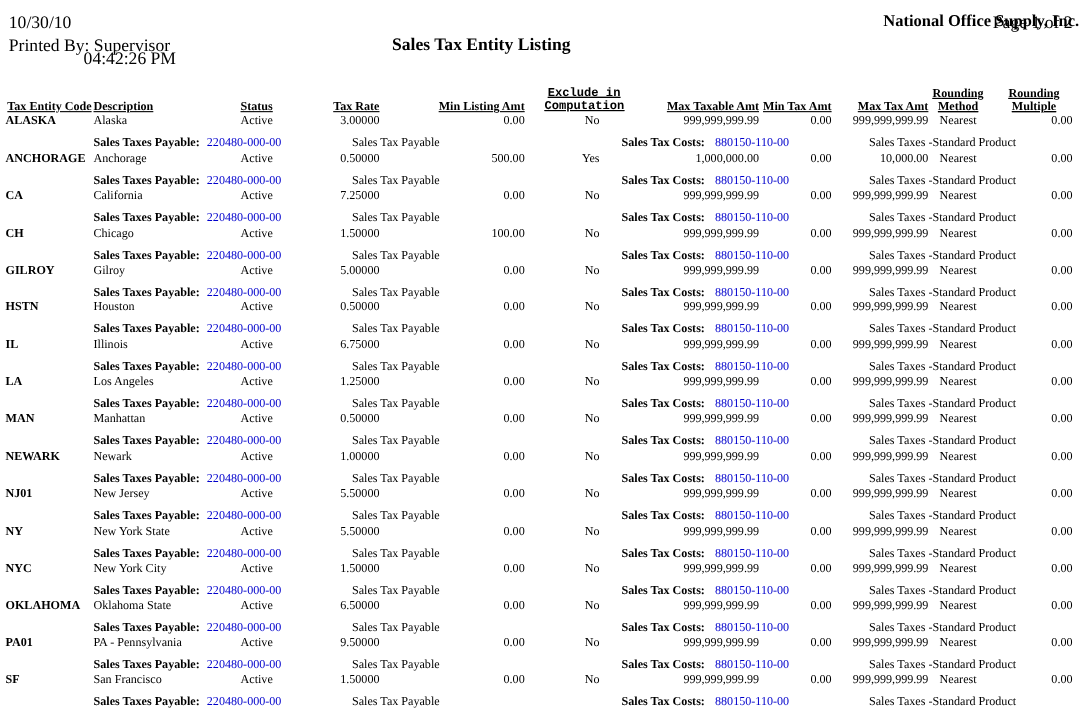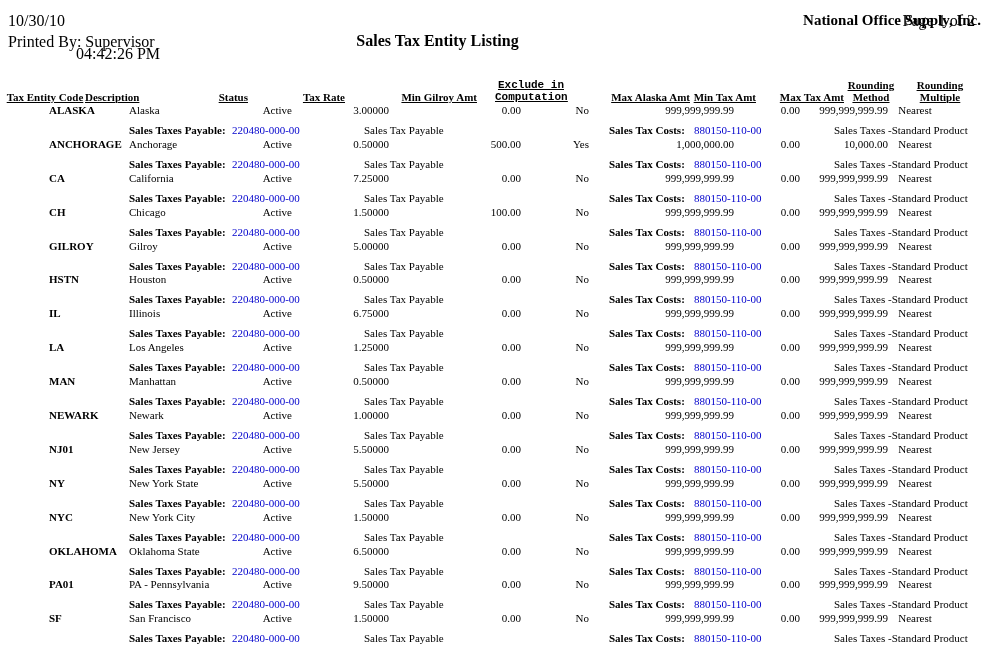--- a/index.html
+++ b/index.html
@@ -14,21 +14,21 @@
   .company { left:0; top:12px; width:981px; text-align:right; font-size:15px; font-weight:bold; }
   .rtitle  { left:0; top:32px; width:875px; text-align:center; font-size:16px; font-weight:bold; }
 
   
   .h { position:absolute; font-size:11px; line-height:12px; font-weight:bold;
        text-decoration:underline; white-space:nowrap; }
   .h2line { text-decoration:underline; display:block; }
 
   
   .rows { position:absolute; left:0; top:104px; width:981px; }
-  .block { position:relative; height:33.9px;margin-left:44px; }
+  .block { position:relative; height:33.9px; }
   .c, .d { position:absolute; font-size:11px; line-height:13px; white-space:nowrap; }
   .c { top:0; }
   .d { top:20px; }
 
   .c-code       { left:5px;   width:78px;  font-weight:bold; }
   .c-desc       { left:85px;  width:135px; }
   .c-status     { left:180px; width:68px;  text-align:right; }
   .c-rate       { left:260px; width:85px;  text-align:right; }
   .c-mintaxable { left:380px; width:97px;  text-align:right; }
   .c-excl       { left:495px; width:50px;  text-align:right; }
@@ -69,26 +69,26 @@
   <span class="abs meta" style="left:8px; top:33px;">Printed By: Supervisor</span>
   <div class="abs company">National Office Supply, Inc.</div>
   <div class="abs rtitle">Sales Tax Entity Listing</div>
   <span class="abs meta" style="left:880px; top:12px; width:95px; text-align:right;">Page 1 of 2</span>
 
   <div>
     <span class="h h-code">Tax Entity Code</span>
     <span class="h h-desc">Description</span>
     <span class="h h-status">Status</span>
     <span class="h h-rate">Tax Rate</span>
-    <span class="h h-mintaxable">Min Gilroy Amt</span>
+    <span class="h h-mintaxable">Min Listing Amt</span>
     <span class="h h-excl">
         <span class="h2line">Exclude in</span>
         <span class="h2line">Computation</span>
       </span>
-    <span class="h h-maxtaxable">Max Alaska Amt</span>
+    <span class="h h-maxtaxable">Max Taxable Amt</span>
     <span class="h h-mintax">Min Tax Amt</span>
     <span class="h h-maxtax">Max Tax Amt</span>
     <span class="h h-rndmethod">
         <span class="h2line">Rounding</span>
         <span class="h2line">Method</span>
       </span>
     <span class="h h-rndmult">
         <span class="h2line">Rounding</span>
         <span class="h2line">Multiple</span>
       </span>

